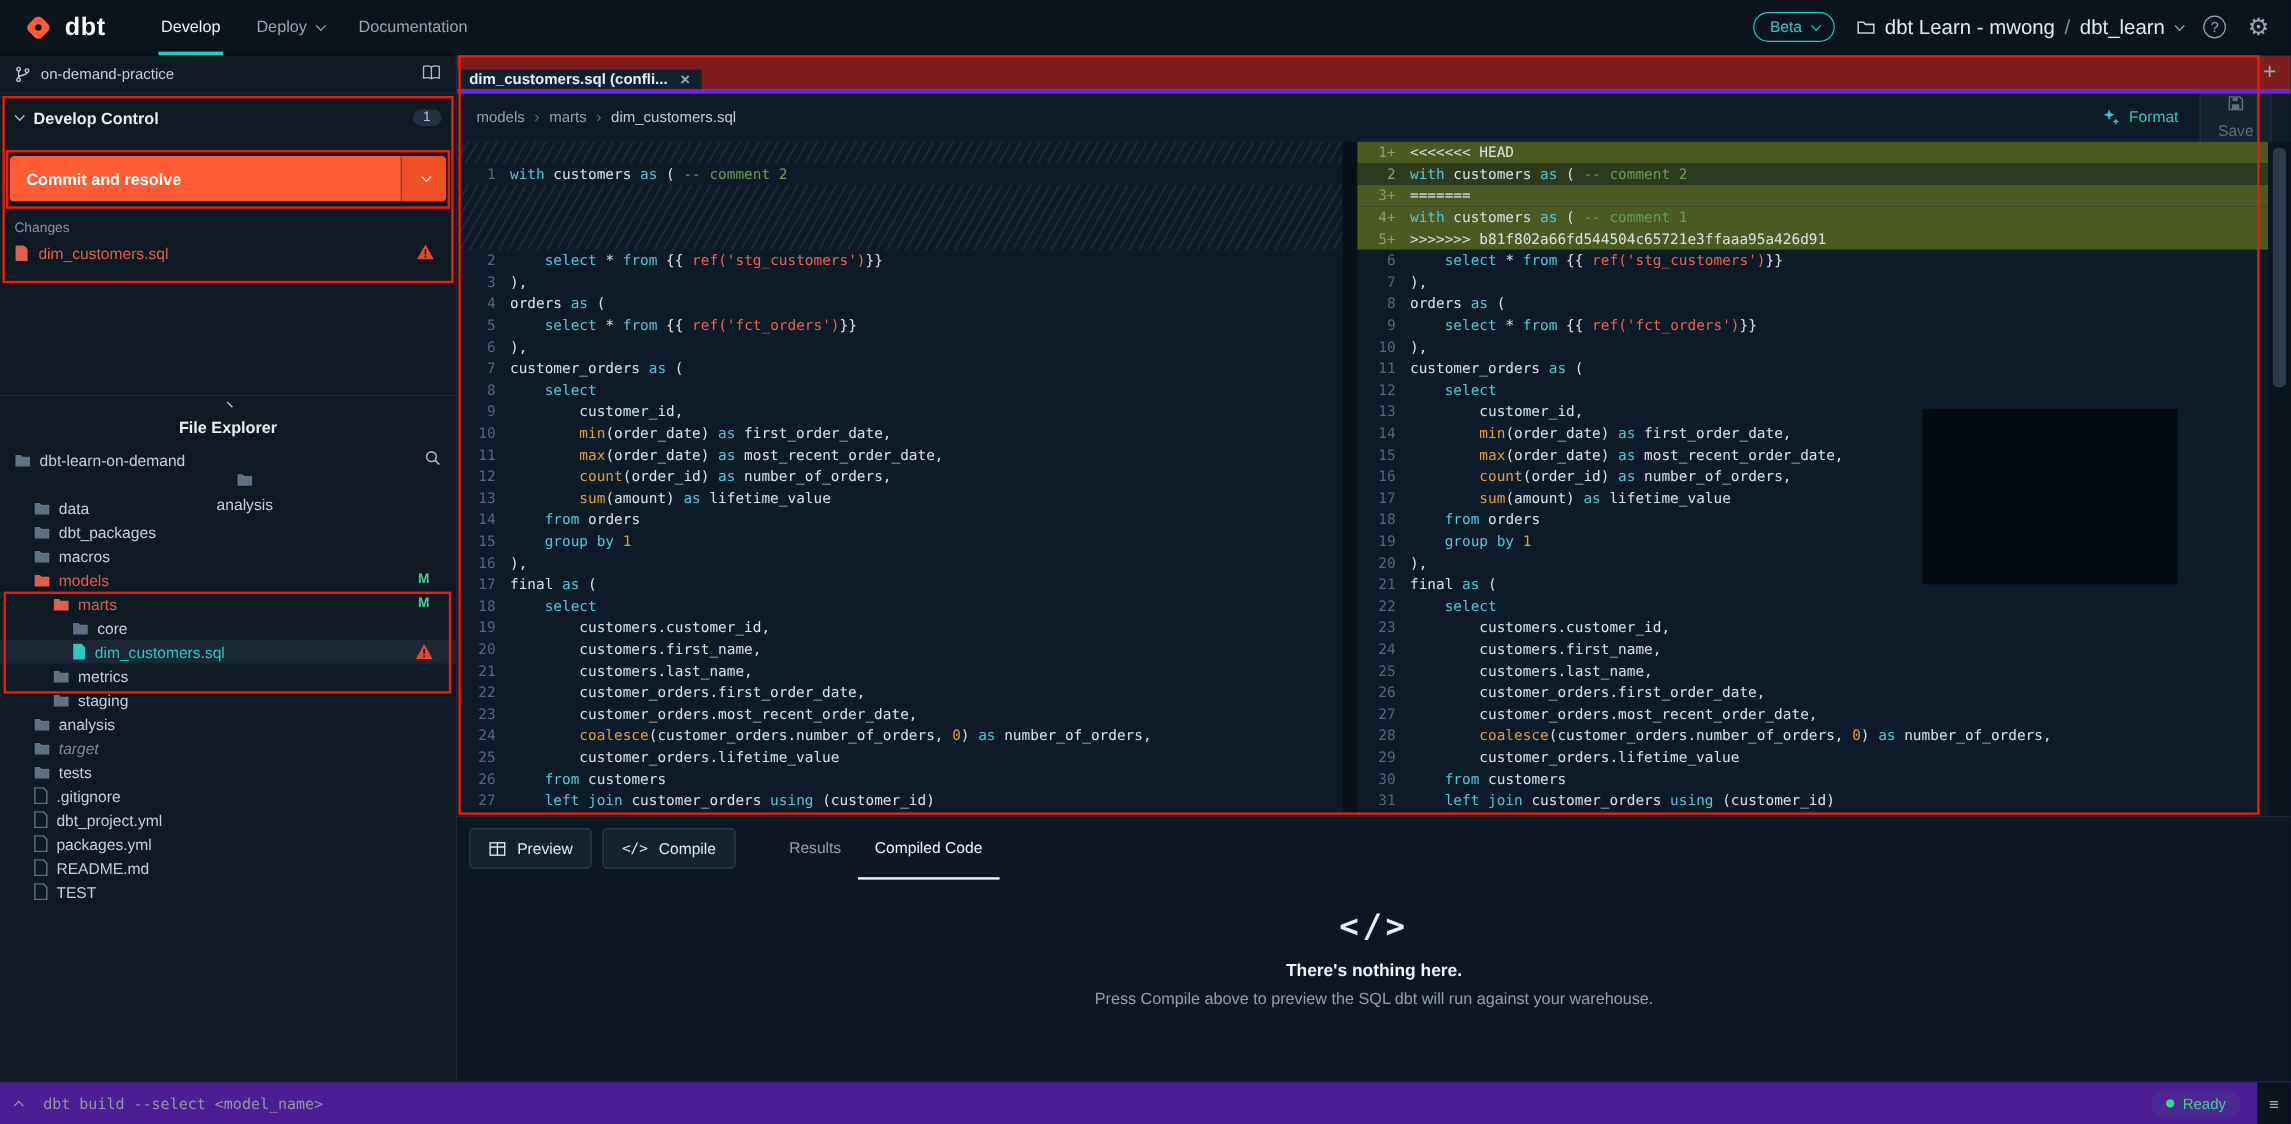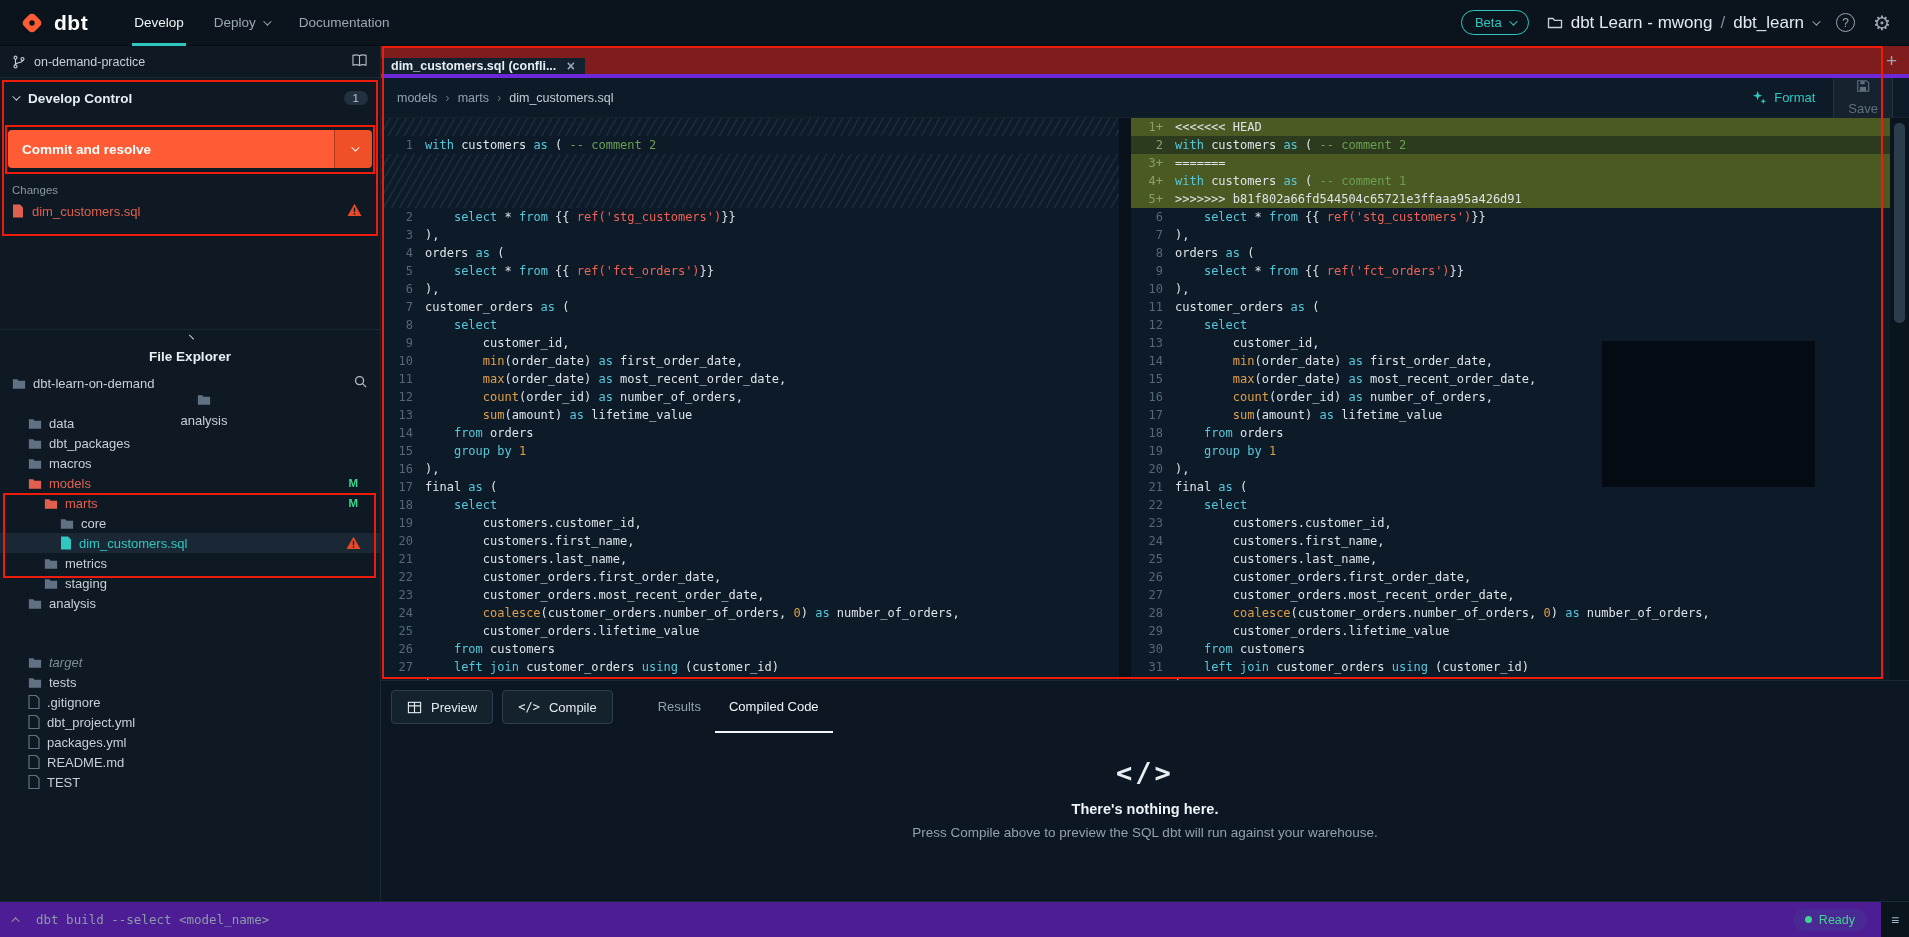--- a/index.html
+++ b/index.html
@@ -338,21 +338,21 @@
           <span class="tree-label">staging</span>
         </div>
         <div class="tree-row" style="padding-left: 28px;">
           <span class="tree-icon">
             <svg width="14" height="13" viewBox="0 0 16 14">
               <path d="M1 2h5l1.5 1.8H15V13H1z" fill="currentColor"></path>
             </svg>
           </span>
           <span class="tree-label">analysis</span>
         </div>
-        <div class="tree-row dim-italic" style="padding-left: 28px; margin-top: 39px;">
+        <div class="tree-row dim-italic" style="padding-left: 28px;">
           <span class="tree-icon">
             <svg width="14" height="13" viewBox="0 0 16 14">
               <path d="M1 2h5l1.5 1.8H15V13H1z" fill="currentColor"></path>
             </svg>
           </span>
           <span class="tree-label">target</span>
         </div>
         <div class="tree-row" style="padding-left: 28px;">
           <span class="tree-icon">
             <svg width="14" height="13" viewBox="0 0 16 14">

